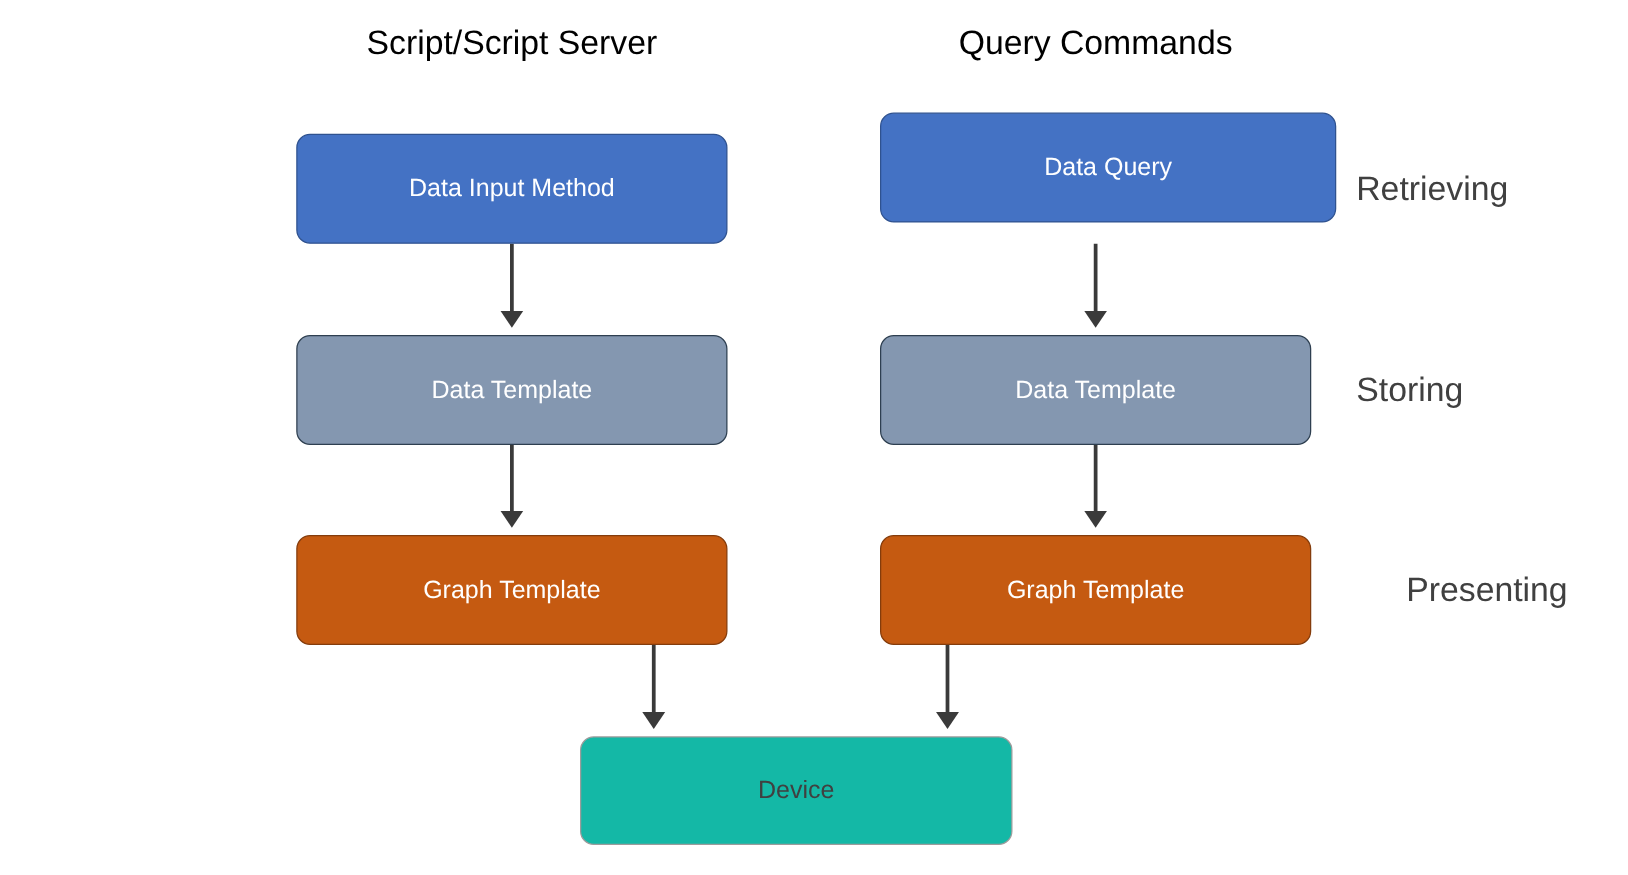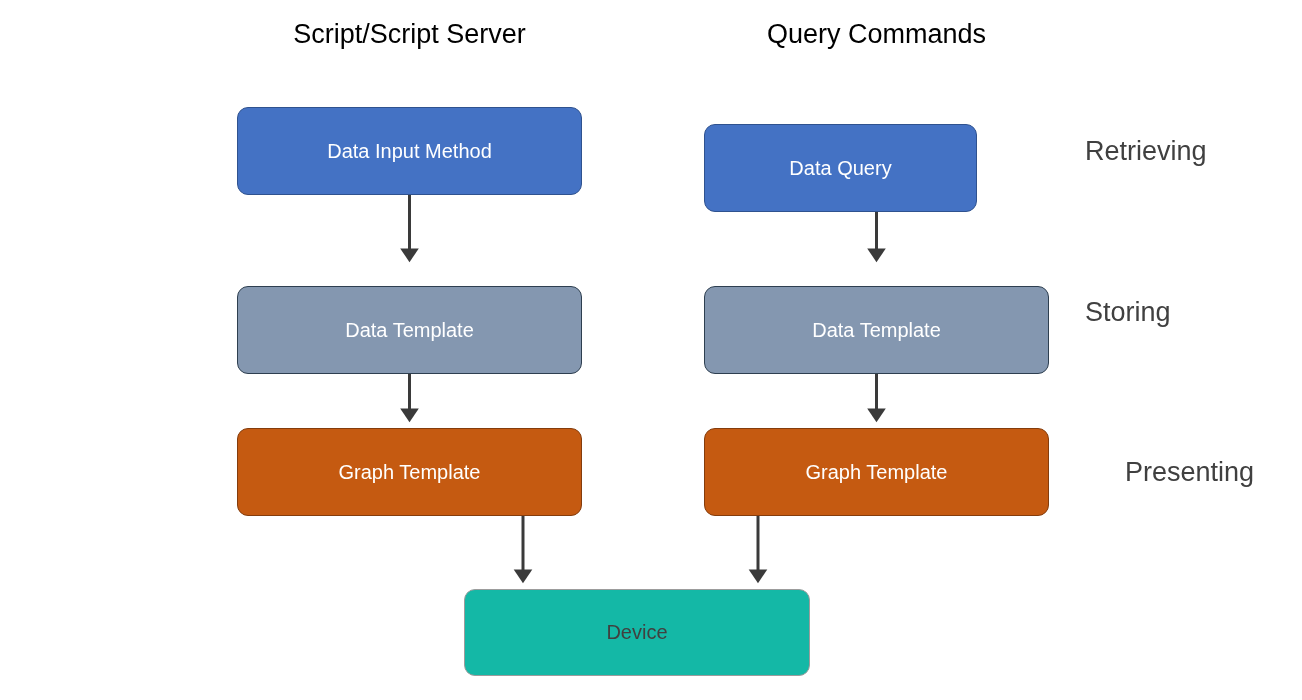--- a/index.html
+++ b/index.html
@@ -53,40 +53,39 @@
   }
   .node-blue {
     background: #4472C4;
     border: 1.6px solid #2F528F;
     color: #ffffff;
   }
   .node-slate {
     background: #8497B0;
     border: 1.6px solid #2E3F50;
     color: #ffffff;
-    margin-top: 18px;
   }
   .node-orange {
     background: #C55A11;
     border: 1.6px solid #843C0C;
     color: #ffffff;
   }
   .node-device {
     background: #EDEDED;
     border: 1.6px solid #9C9C9C;
     color: #404040;
   }
 
   
   #node-data-input-method { left: 237px; top: 107px; width: 345px; height: 88px; }
   #node-data-template-left { left: 237px; top: 268px; width: 345px; height: 88px; }
   #node-graph-template-left { left: 237px; top: 428px; width: 345px; height: 88px; }
 
   
-  #node-data-query { left: 704px; top: 124px; width: 273px; height: 88px; }
+  #node-data-query { left: 704px; top: 90px; width: 365px; height: 88px; }
   #node-data-template-right { left: 704px; top: 268px; width: 345px; height: 88px; }
   #node-graph-template-right { left: 704px; top: 428px; width: 345px; height: 88px; }
 
   
   #node-device { left: 464px; top: 589px; width: 346px; height: 87px; }
 
   
   .stage-label {
     position: absolute;
     font-size: 27px;

